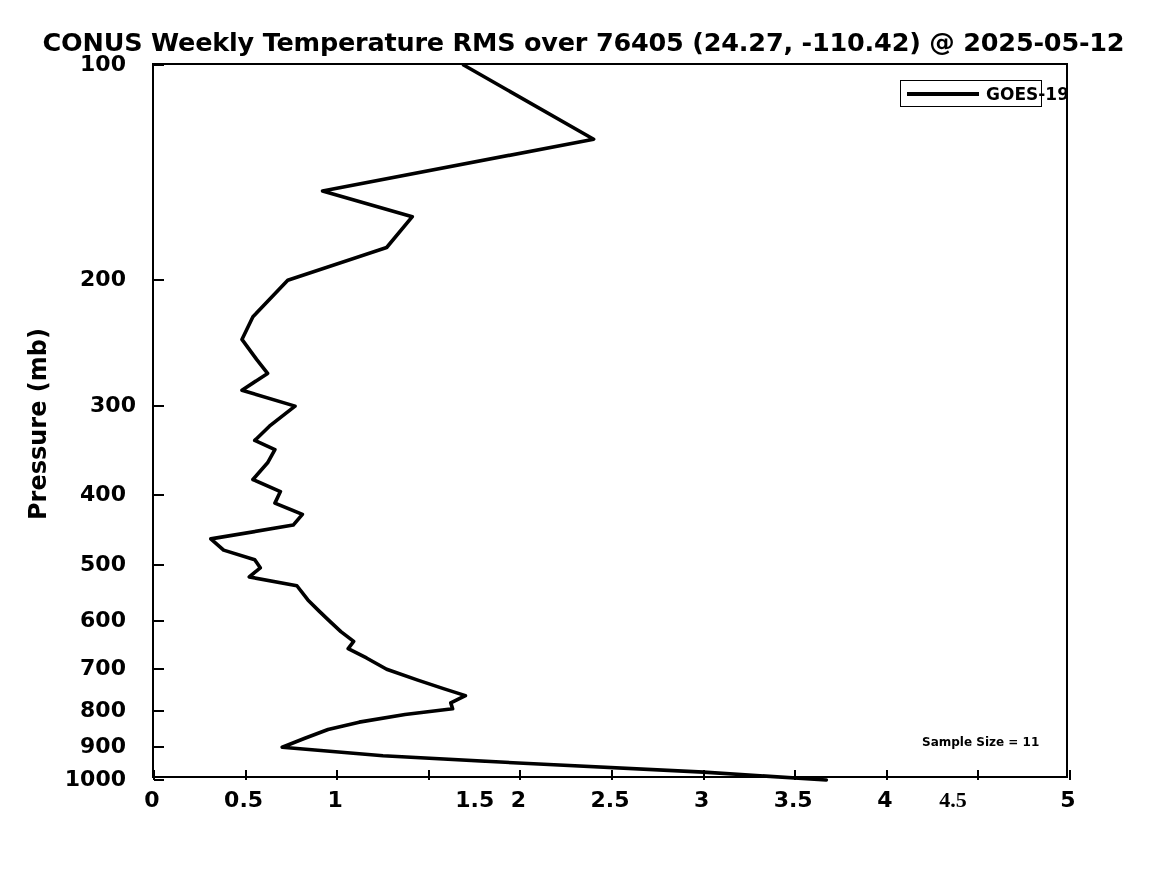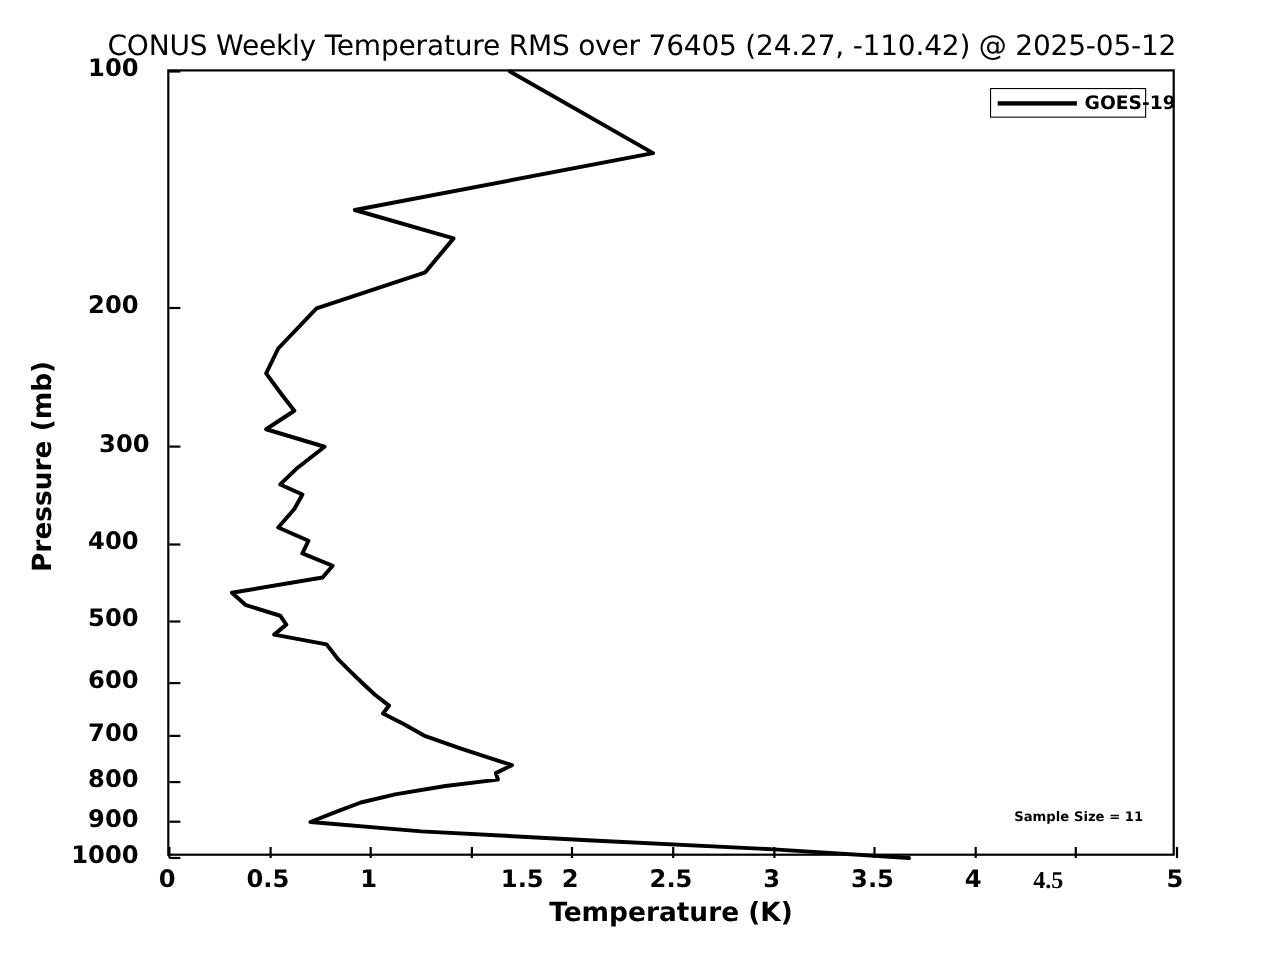--- a/index.html
+++ b/index.html
@@ -20,21 +20,21 @@
     height: 875px;
     background: #ffffff;
   }
   #chart-title {
     position: absolute;
     left: 0;
     top: 27px;
     width: 1167px;
     text-align: center;
     font-size: 25.5px;
-    font-weight: normal;
+    font-weight: bold;
     color: #000000;
     letter-spacing: -0.2px;
     white-space: nowrap;
     font-family: "DejaVu Sans", sans-serif;
   }
   #plot-area {
     position: absolute;
     left: 152px;
     top: 63px;
     width: 916px;
@@ -208,21 +208,20 @@
       <div class="xtick-label" style="left: 274.8px; margin-left: 48px;">1.5</div>
       <div class="xtick-label" style="left: 366.4px;">2</div>
       <div class="xtick-label" style="left: 458px;">2.5</div>
       <div class="xtick-label" style="left: 549.6px;">3</div>
       <div class="xtick-label" style="left: 641.2px;">3.5</div>
       <div class="xtick-label" style="left: 732.8px;">4</div>
       <div class="xtick-label" style="left: 801px; font-family: Liberation Serif, serif;">4.5</div>
       <div class="xtick-label" style="left: 916px;">5</div>
     </div>
 
-  <div id="xaxis-label">Temperature (K)</div>
   <div id="yaxis-label">Pressure (mb)</div>
 
   <div id="legend-box">
     <span id="legend-swatch"></span>
     <span id="legend-label">GOES-19</span>
   </div>
 
   <div id="sample-size">Sample Size = 11</div>
 
 </div>

